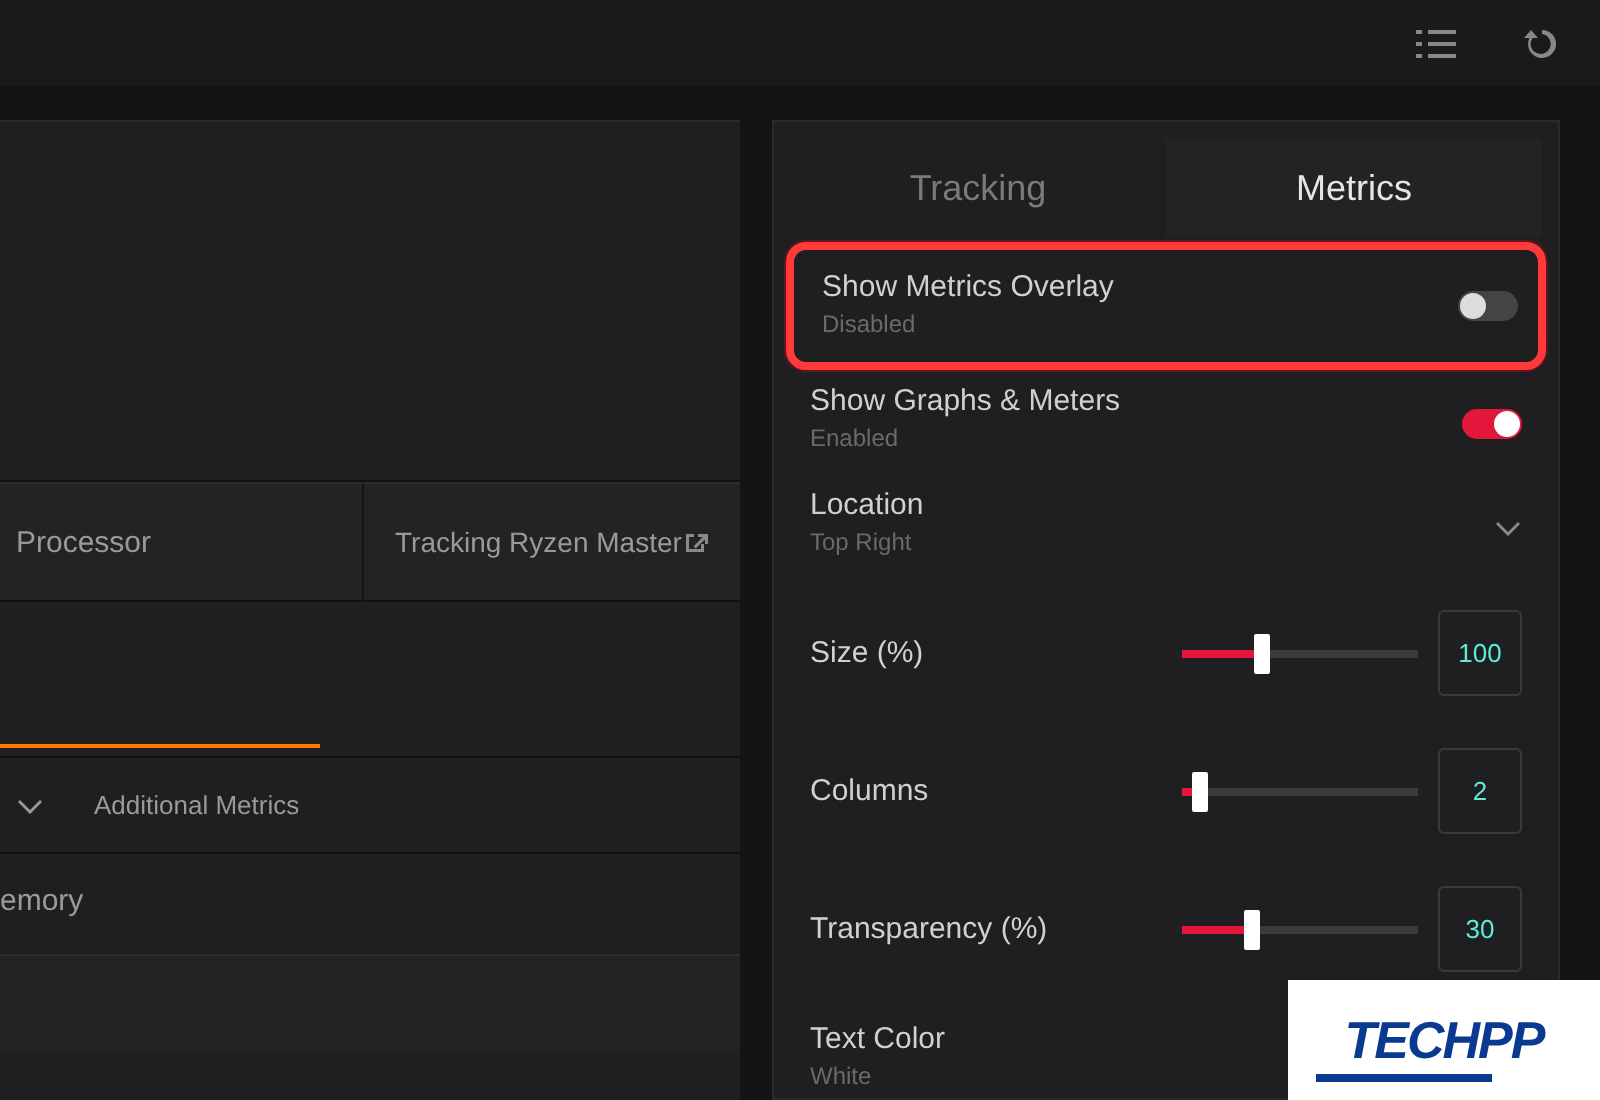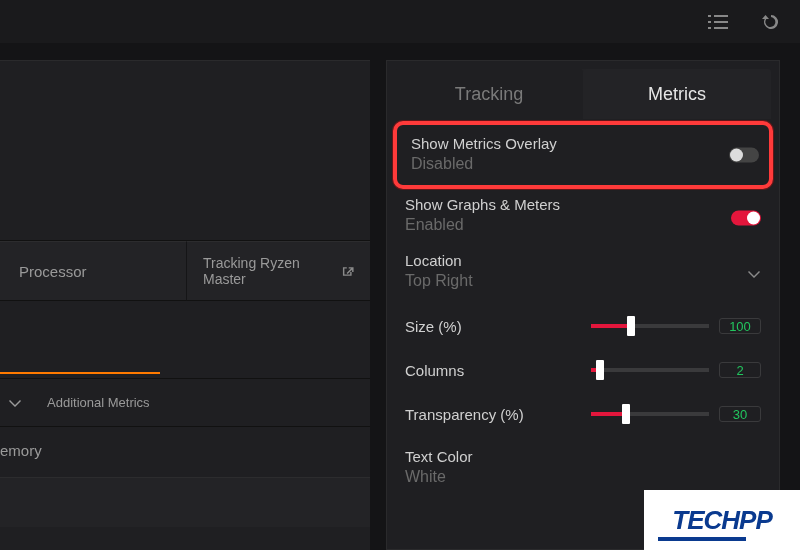--- a/index.html
+++ b/index.html
@@ -31,21 +31,21 @@
     display: flex; height: 60px; align-items: center;
   }
   .left-cell {
     flex: 1; height: 100%; display: flex; align-items: center; justify-content: space-between;
     padding: 0 16px; color: #9a9a9a; font-size: 14px;
     border-right: 1px solid #151517;
     background: #232326;
     border-top: 1px solid #2c2c2e;
     border-bottom: 1px solid #111;
   }
-  .left-cell:first-child { padding-left: 19px; font-size: 15px; }
+  .left-cell:first-child { padding-left: 8px; font-size: 15px; }
   .left-cell:last-child { border-right: none; }
   .chart-zone {
     height: 78px; position: relative;
     border-bottom: 1px solid #111;
   }
   .chart-line {
     position: absolute; left: 0; width: 160px; bottom: 4px;
     border-top: 2px solid #ff7a00;
   }
   .additional-row {
@@ -72,21 +72,21 @@
   .tab.inactive { background: #1f1f22; color:#7a7a7a;}
   .tab.active { color: #e6e6e6; background: #232326; }
   .tabs-inner { display:flex; width:100%; background:#232326; border-radius:4px 4px 0 0;}
 
   .setting {
     padding: 6px 18px 11px 18px;
     position: relative;
     border-top: 1px solid #2a2a2c00;
   }
   .setting .title { color: #d0d0d0; font-size: 15px; font-weight: 400;}
-  .setting .sub { color: #6a6a6a; font-size: 16px; margin-top: 3px;}
+  .setting .sub { color: #6a6a6a; font-size: 12px; margin-top: 3px;}
   .highlight {
     border: 4px solid #ff3a3a; border-radius: 10px;
     margin: 2px 6px 0 6px;
     box-shadow: 0 0 0 1px rgba(255,0,0,.3);
     padding: 10px 14px 12px 14px;
   }
   .toggle {
     position: absolute; right: 18px; top: 50%; transform: translateY(-50%);
     width: 30px; height: 15px; border-radius: 999px; background: #444;
   }
@@ -115,23 +115,23 @@
   }
   .slider .fill {
     position:absolute; left:0; top:50%; height:4px; transform:translateY(-50%);
     background:#e3163c;
   }
   .slider .thumb {
     position:absolute; top:50%; transform:translate(-50%,-50%);
     width:8px; height:20px; background:#fff; border-radius:1px;
   }
   .valbox {
-    width:42px; height:16px; border:1px solid #3a3a3c; border-radius:3px;
+    width:42px; height:43px; border:1px solid #3a3a3c; border-radius:3px;
     display:flex; align-items:center; justify-content:center;
-    color:#22c55e; font-size:13px;
+    color:#5eead4; font-size:13px;
   }
 
   .logo {
     position:absolute; right:0; bottom:0; width:156px; height:60px;
     background:#fff; display:flex; align-items:center; justify-content:center;
   }
   .logo .txt {
     font-family: Arial, sans-serif;
     font-weight: 900; font-style: italic;
     color:#0a3a8f; font-size:26px; letter-spacing:-1px;

